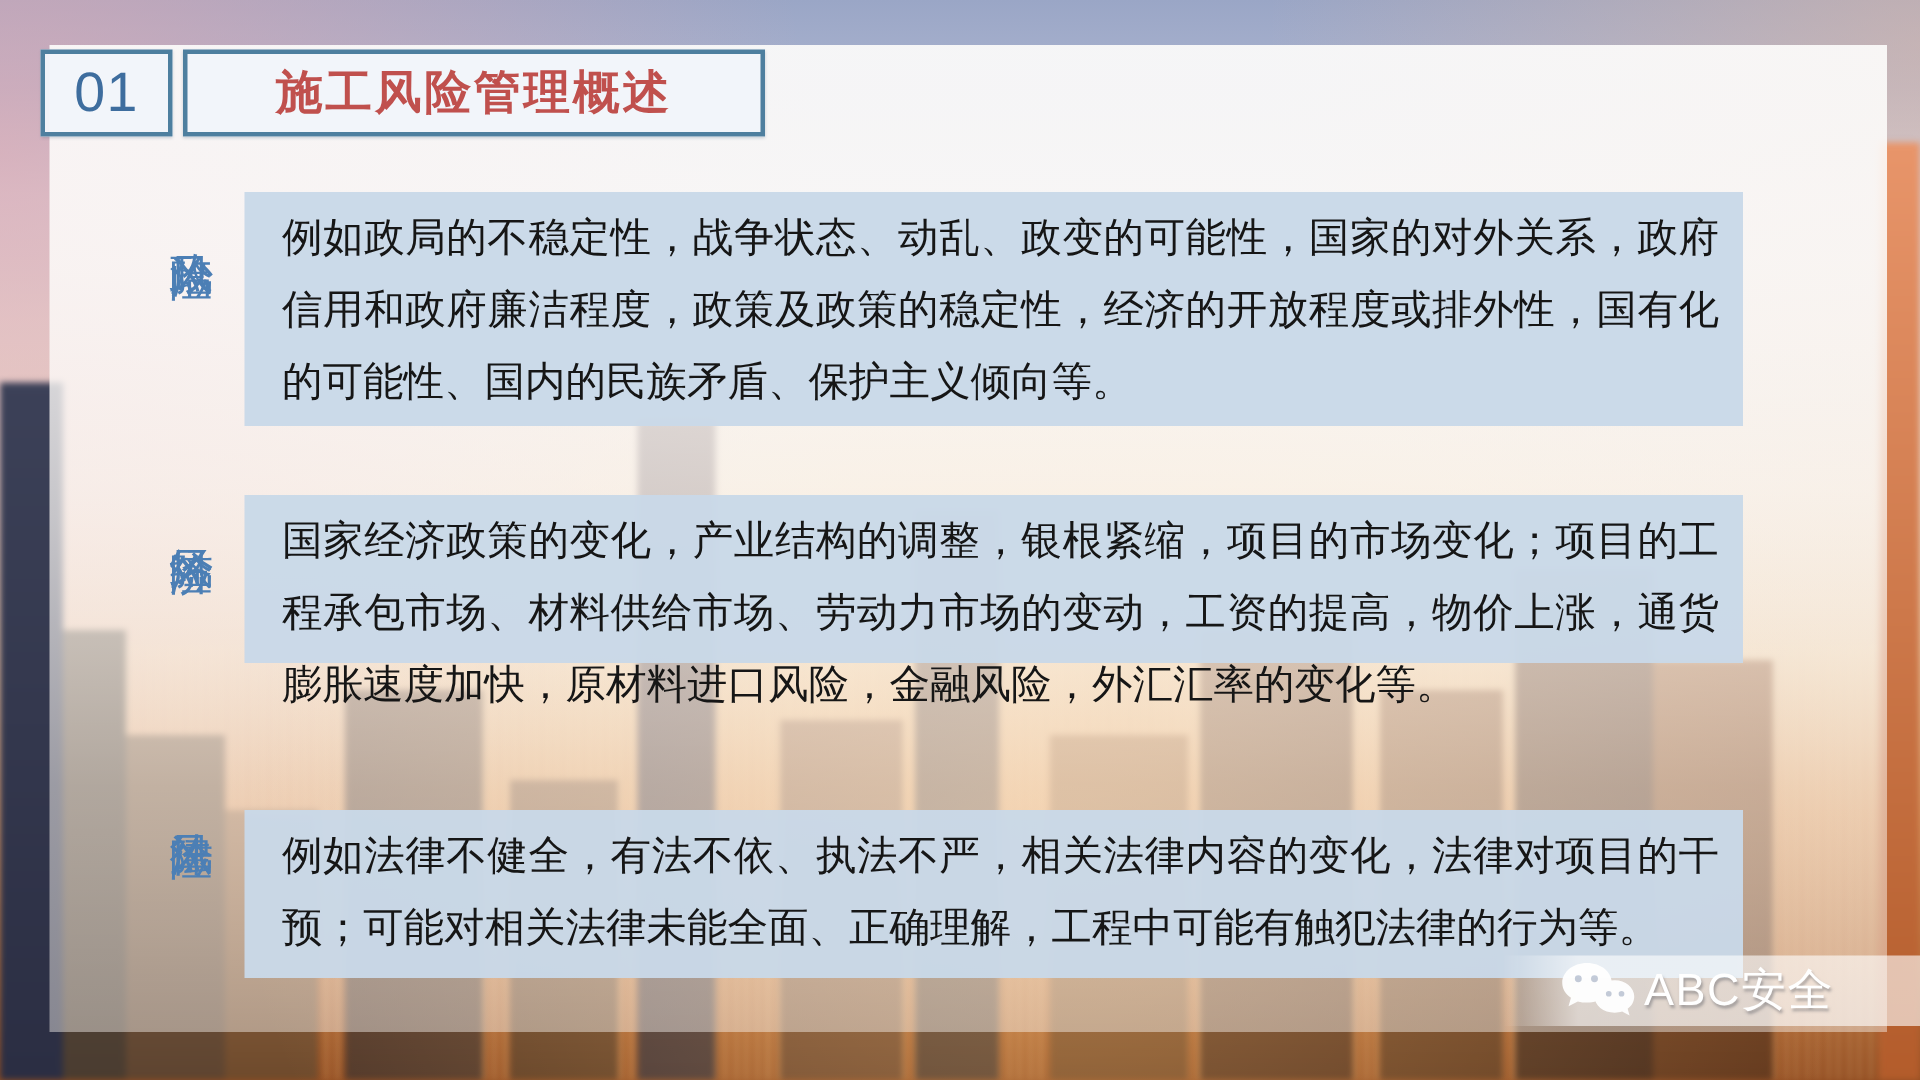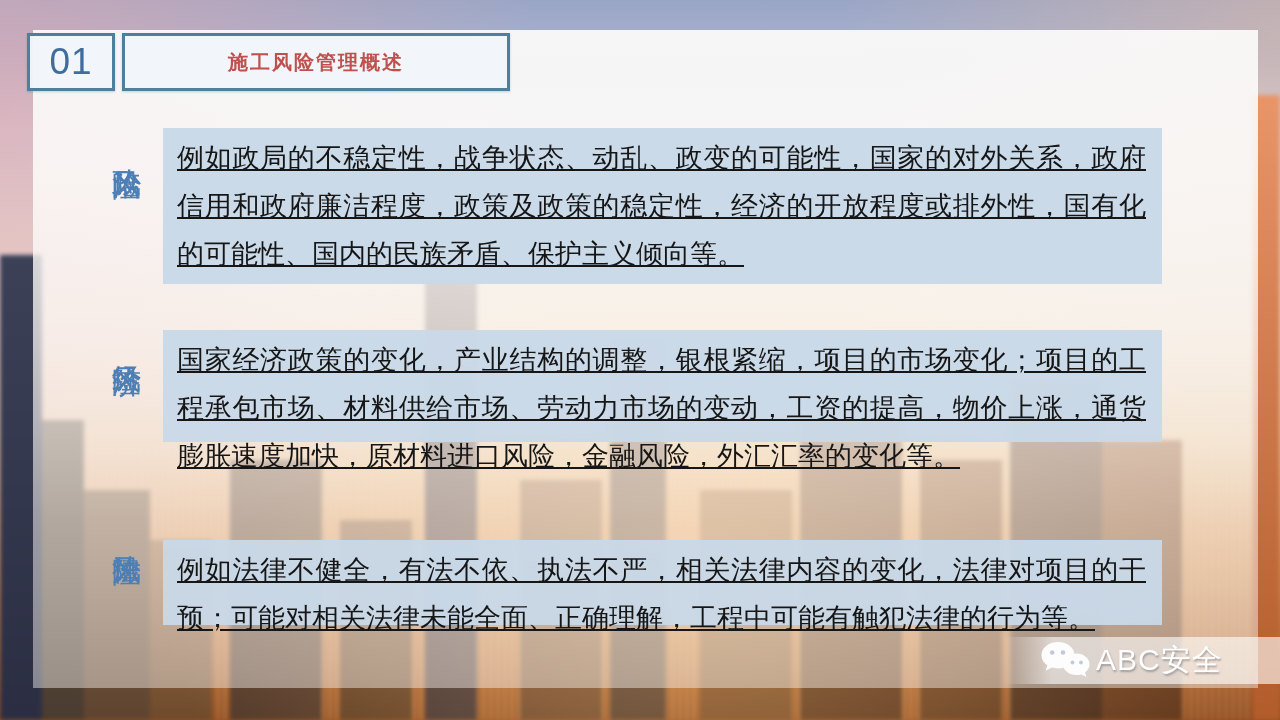--- a/index.html
+++ b/index.html
@@ -64,38 +64,38 @@
   
   .hdr-box{
     position:absolute;top:33px;height:52px;
     border:3px solid #4e7f9f;background:rgba(241,245,250,.96);
     display:flex;align-items:center;justify-content:center;
     box-shadow:0 1px 2px rgba(60,90,120,.25);
   }
   #num-box{left:27px;width:82px;}
   #num-box .num{font-size:37px;font-weight:normal;color:#3e6d9e;letter-spacing:1px;}
   #title-box{left:122px;width:382px;}
-  #title-box .ttl{font-size:20px;font-weight:bold;color:#c0504d;letter-spacing:2px;}
+  #title-box .ttl{font-size:31px;font-weight:bold;color:#c0504d;letter-spacing:2px;}
   
   .risk-label{
     position:absolute;left:110px;
     writing-mode:vertical-rl;text-orientation:upright;
     font-size:29px;line-height:34px;letter-spacing:1px;color:#4c7fb5;
   }
   .risk-box{
     position:absolute;left:163px;width:999px;box-sizing:border-box;
     background:rgba(201,217,232,.96);
     color:#161616;font-size:27px;line-height:48px;
-    padding:6px 16px 6px 14px;text-align:justify;text-decoration:underline;
+    padding:6px 16px 6px 25px;text-align:justify;
   }
   #risk-box-0{top:128px;height:156px;}
   #risk-label-0{top:146px;}
   #risk-box-1{top:330px;height:112px;}
   #risk-label-1{top:342px;}
-  #risk-box-2{top:540px;height:85px;}
+  #risk-box-2{top:540px;height:112px;}
   #risk-label-2{top:532px;}
   
   .wm-band{
     position:absolute;left:1002px;top:637px;width:278px;height:47px;
     background:linear-gradient(90deg, rgba(255,255,255,0) 0%, rgba(255,255,255,.6) 18%, rgba(255,255,255,.62) 100%);
     display:flex;align-items:center;gap:6px;padding-left:38px;box-sizing:border-box;
   }
   .wm-text{
     color:#ffffff;font-size:30px;letter-spacing:1px;
     text-shadow:1px 2px 2px rgba(110,110,115,.55);

